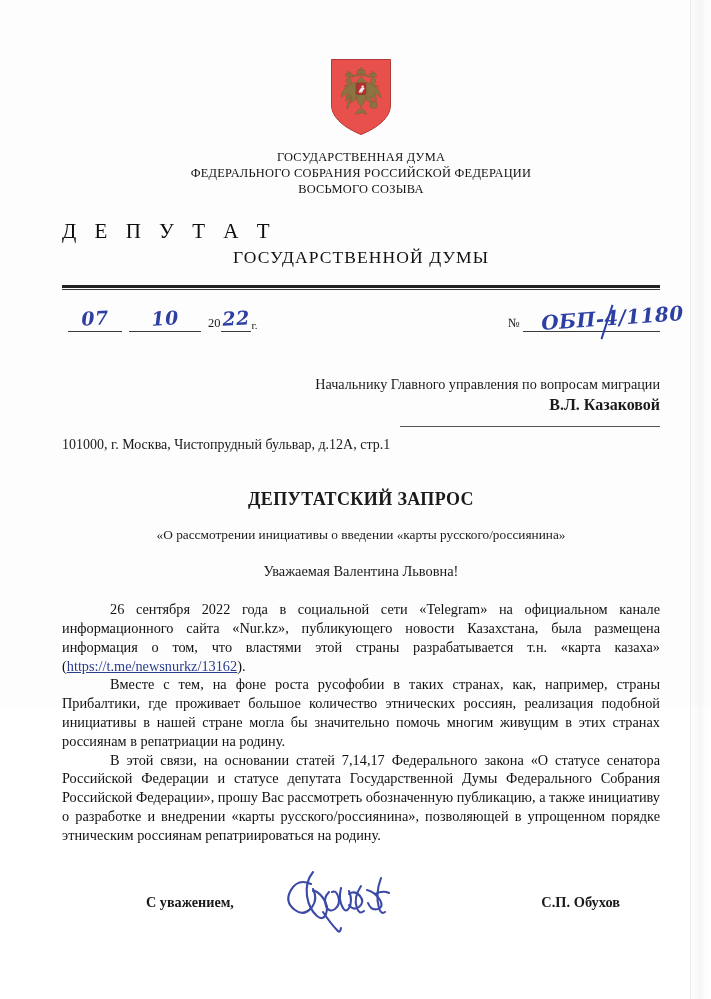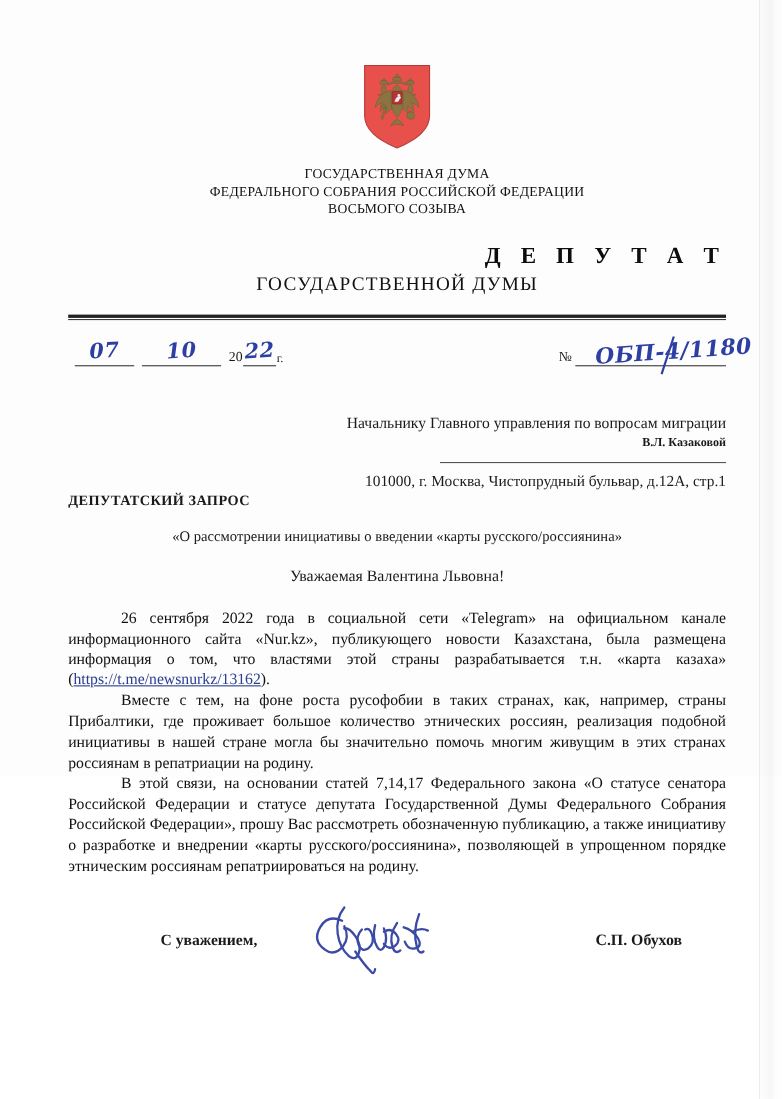--- a/index.html
+++ b/index.html
@@ -70,24 +70,24 @@
     text-align: center;
     margin-top: 10px;
     font-size: 12.4px;
     line-height: 1.27;
     letter-spacing: 0.25px;
     color: #111;
   }
   .org-line { display: block; white-space: nowrap; }
 
   .deputat {
-    text-align: right;
+    text-align: left;
     margin-top: 22px;
     font-size: 21px;
-    font-weight: bold;
+    font-weight: normal;
     letter-spacing: 6.5px;
     color: #0d0d0d;
   }
   .deputat-sub {
     text-align: center;
     margin-top: 3px;
     font-size: 17.5px;
     letter-spacing: 1.1px;
     color: #111;
   }
@@ -191,37 +191,38 @@
 
   
   .addressee {
     margin-top: 26px;
     text-align: right;
     font-size: 14.2px;
     line-height: 1.42;
   }
   .addressee-name {
     font-weight: bold;
-    font-size: 11px;
+    font-size: 16px;
   }
   .addr-rule {
     margin: 9px 0 0 auto;
     width: 260px;
     height: 1px;
     background: #555;
   }
   .addressee-addr {
     margin-top: 10px;
-    text-align: right;
     font-size: 14px;
   }
 
   
   .doc-title {
-    font-size: 13px;
+    text-align: center;
+    margin-top: 36px;
+    font-size: 18px;
     font-weight: bold;
     letter-spacing: 0.4px;
   }
   .doc-subject {
     text-align: center;
     margin-top: 17px;
     font-size: 13.3px;
   }
   .salutation {
     text-align: center;

